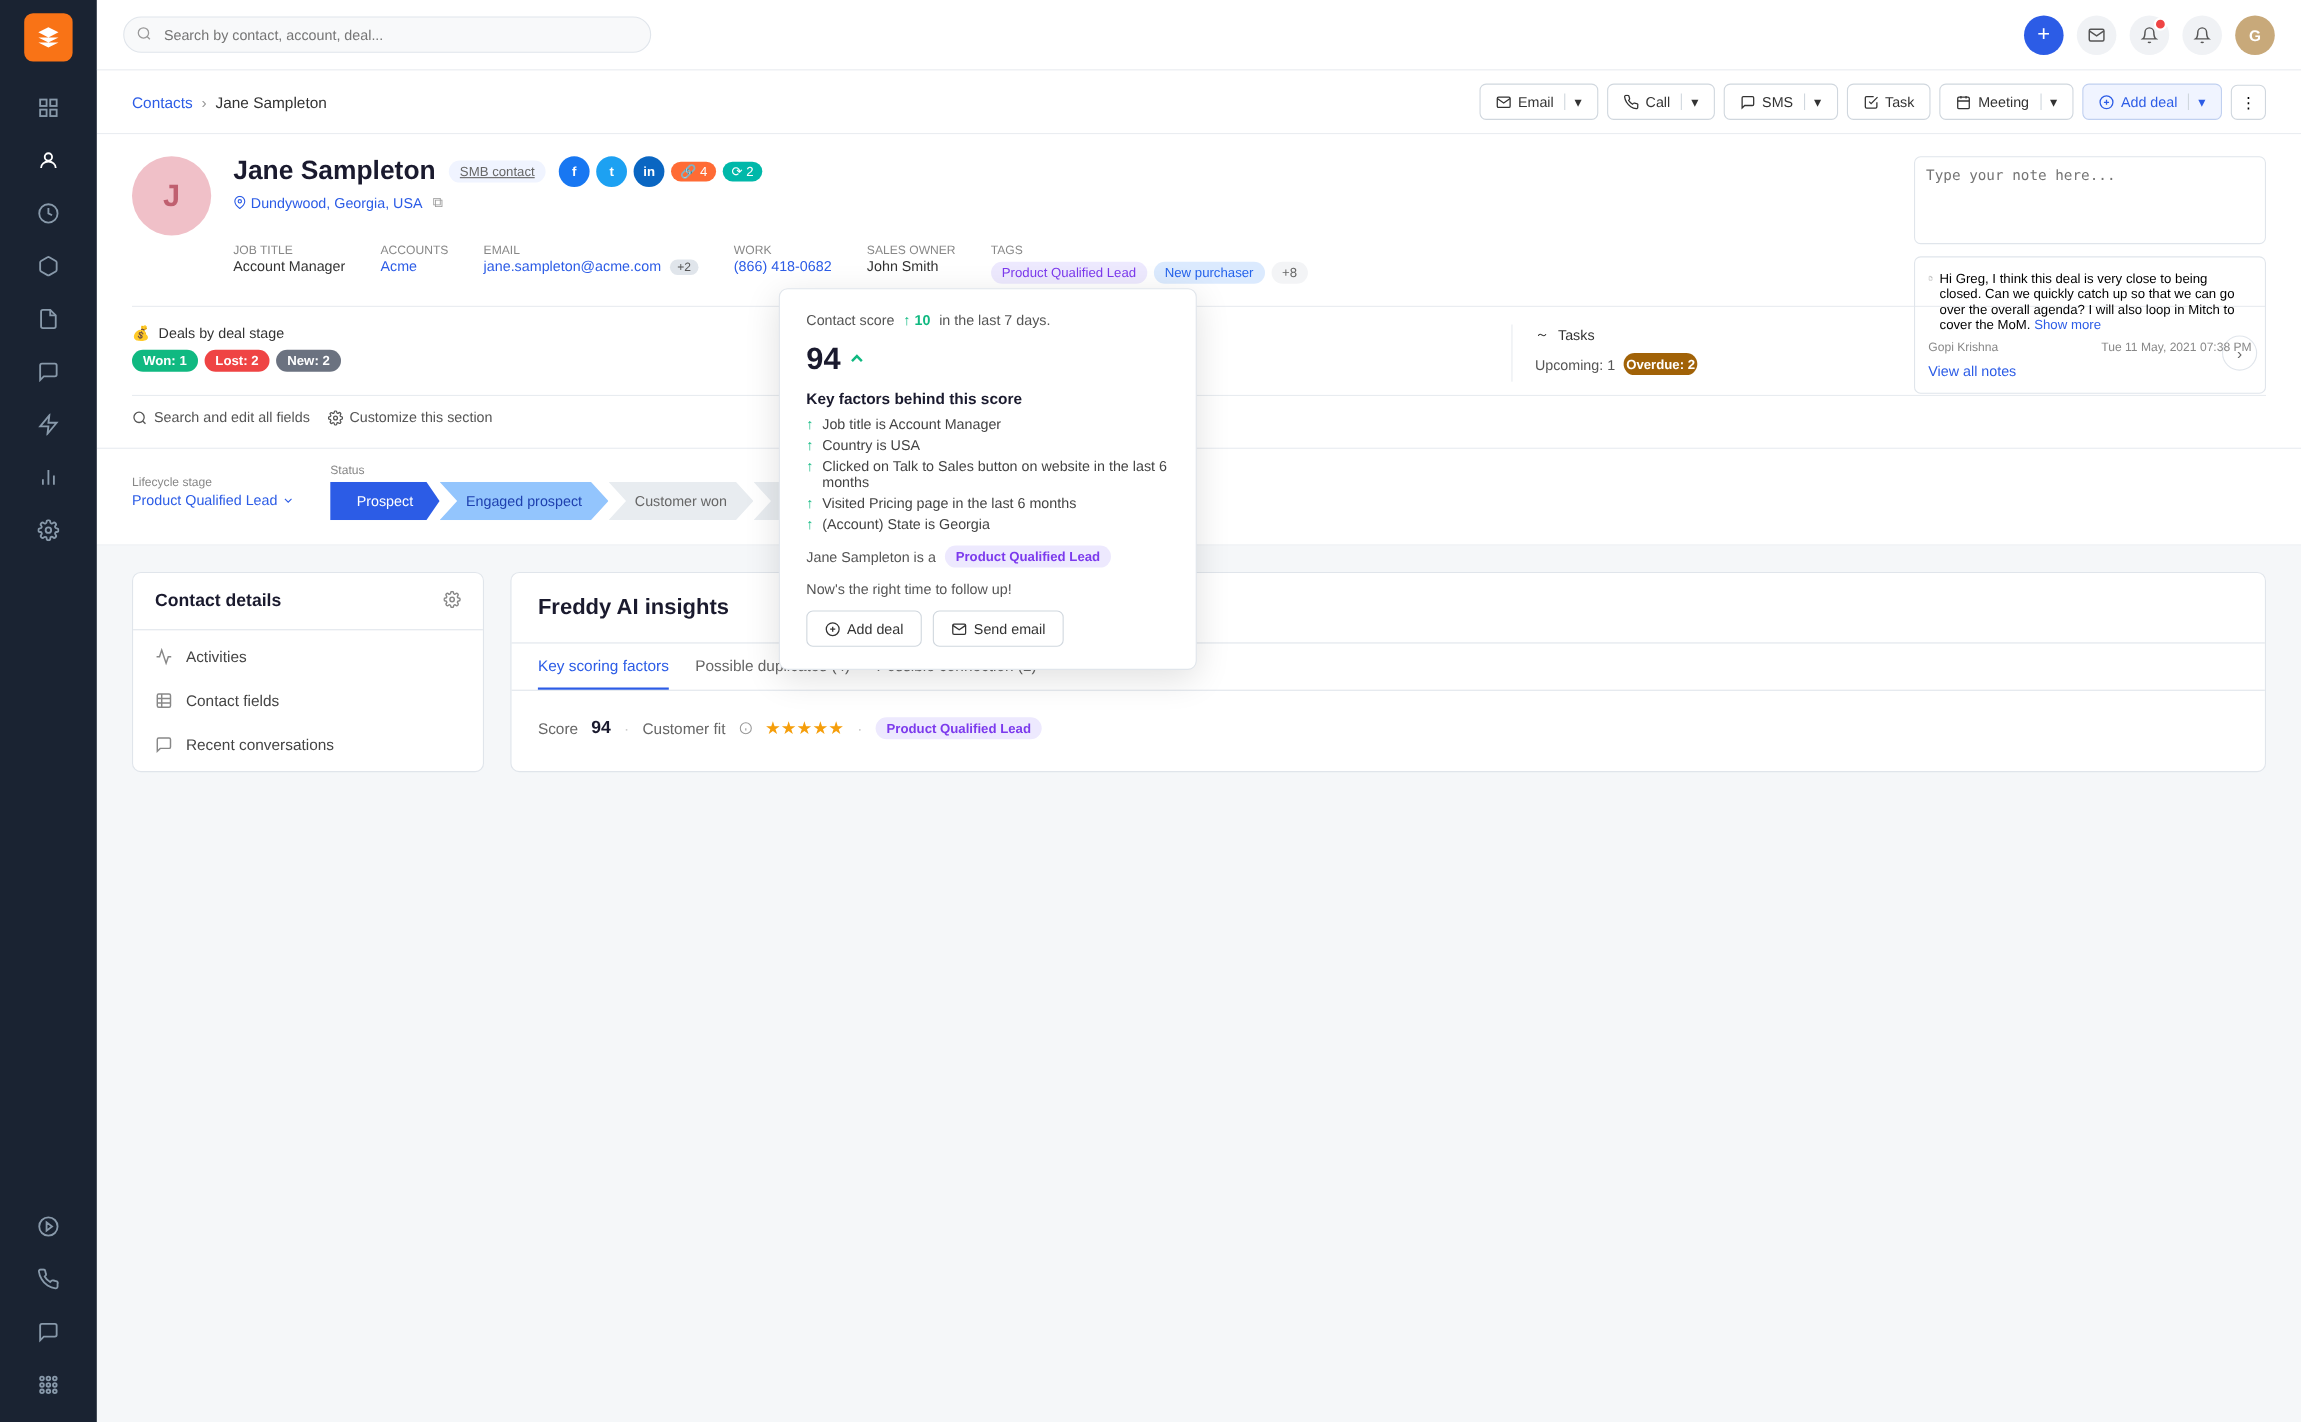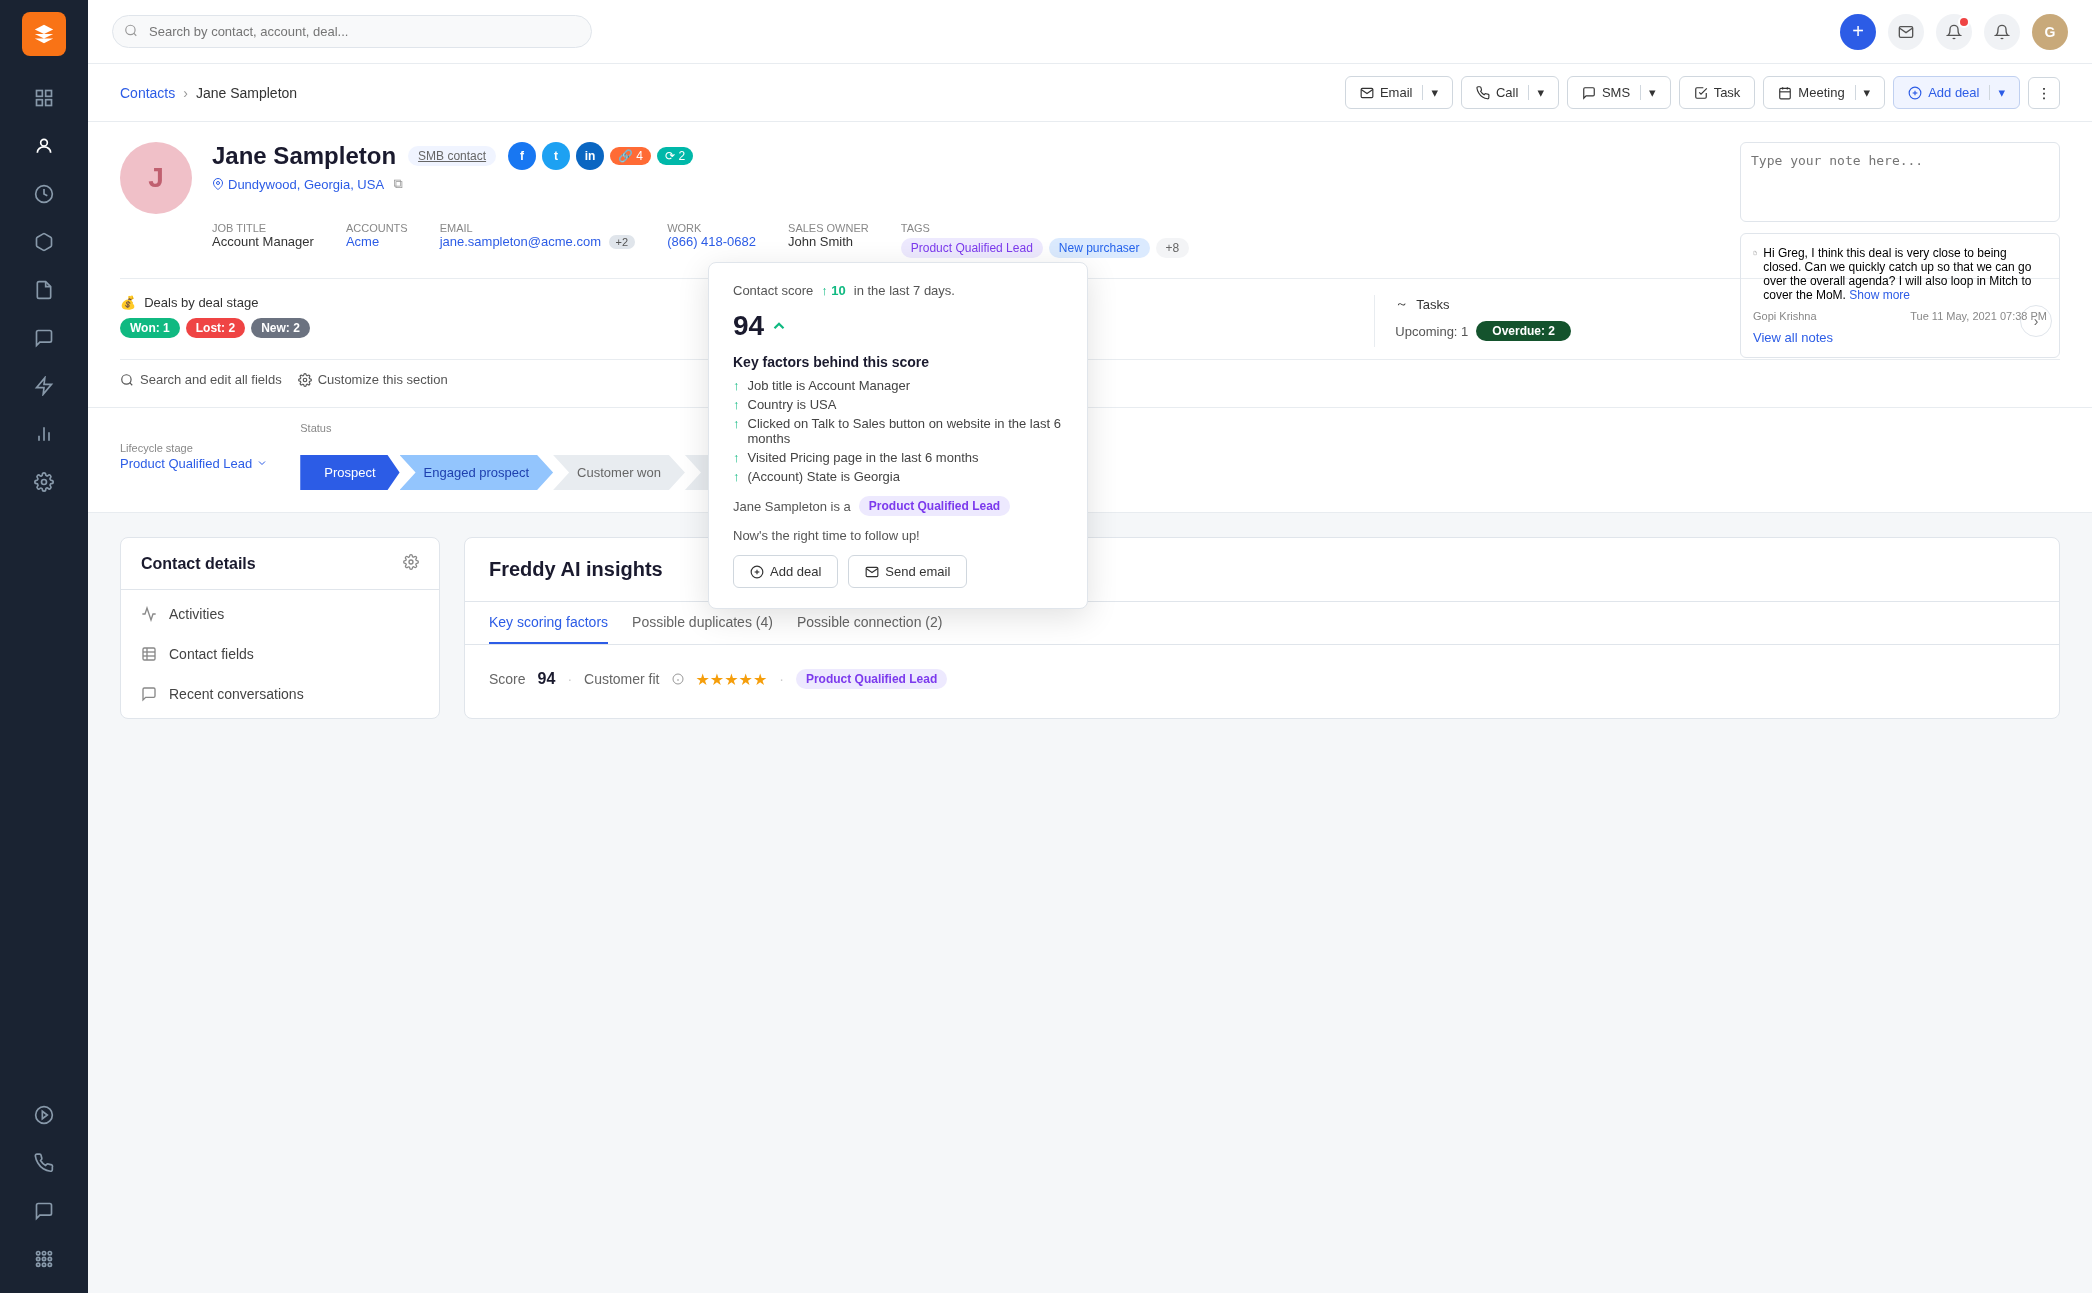--- a/index.html
+++ b/index.html
@@ -71,21 +71,21 @@
     .mid-section-header { display: flex; align-items: center; gap: 8px; font-size: 13px; color: #333; font-weight: 500; margin-bottom: 8px; }
     .deal-badges { display: flex; gap: 6px; }
     .deal-badge { padding: 3px 10px; border-radius: 12px; font-size: 12px; font-weight: 600; }
     .badge-won { background: #10b981; color: white; }
     .badge-lost { background: #ef4444; color: white; }
     .badge-new { background: #6b7280; color: white; }
     .recent-deal-name { font-size: 13px; color: #2c5ce6; font-weight: 600; cursor: pointer; }
     .recent-deal-value { font-size: 12px; color: #666; }
     .task-row { display: flex; gap: 8px; align-items: center; margin-top: 8px; }
     .task-upcoming { font-size: 13px; color: #555; }
-    .task-overdue { background: #14532d; color: white; padding: 3px 16px; border-radius: 12px; font-size: 12px; font-weight: 600; }
+    .task-overdue { background: #a16207; color: white; padding: 3px 2px; border-radius: 12px; font-size: 12px; font-weight: 600; }
     .nav-arrow { width: 32px; height: 32px; border: 1px solid #e0e5eb; border-radius: 50%; background: white; display: flex; align-items: center; justify-content: center; cursor: pointer; color: #666; margin: auto 8px; }
     .action-link { display: flex; align-items: center; gap: 6px; color: #555; font-size: 13px; cursor: pointer; }
     .status-step { padding: 10px 24px; font-size: 13px; font-weight: 500; position: relative; cursor: pointer; }
     .status-step.active { background: #2c5ce6; color: white; clip-path: polygon(0 0, calc(100% - 16px) 0, 100% 50%, calc(100% - 16px) 100%, 0 100%, 16px 50%); }
     .status-step.active:first-child { clip-path: polygon(0 0, calc(100% - 16px) 0, 100% 50%, calc(100% - 16px) 100%, 0 100%); }
     .status-step.semi-active { background: #93c5fd; color: #1e40af; clip-path: polygon(0 0, calc(100% - 16px) 0, 100% 50%, calc(100% - 16px) 100%, 0 100%, 16px 50%); }
     .status-step.inactive { background: #e8ecf0; color: #666; clip-path: polygon(0 0, calc(100% - 16px) 0, 100% 50%, calc(100% - 16px) 100%, 0 100%, 16px 50%); }
     .lifecycle-stage-select { color: #2c5ce6; font-size: 13px; cursor: pointer; display: flex; align-items: center; gap: 4px; }
     
     
@@ -549,21 +549,21 @@
           <div>
             <div style="font-size:11px; color:#888; margin-bottom:2px;">Lifecycle stage</div>
             <div class="lifecycle-stage-select">
               <span>Product Qualified Lead</span>
               <svg width="12" height="12" viewBox="0 0 24 24" fill="none" stroke="currentColor" stroke-width="2">
                   <polyline points="6 9 12 15 18 9"></polyline>
                 </svg>
             </div>
           </div>
           <div>
-            <div style="font-size:11px; color:#888; margin-bottom:21px;">Status</div>
+            <div style="font-size:11px; color:#888; margin-bottom:4px;">Status</div>
             <div style="display:flex; align-items:stretch;">
               <div class="status-step active" style="clip-path:polygon(0 0, calc(100% - 12px) 0, 100% 50%, calc(100% - 12px) 100%, 0 100%);">Prospect</div>
               <div class="status-step semi-active">Engaged prospect</div>
               <div class="status-step inactive">Customer won</div>
               <div class="status-step inactive" style="display:flex; align-items:center; gap:6px;">
                 <span>Churn risk customer</span>
                 <span>▾</span>
               </div>
               <div class="status-step inactive" style="border-radius:0 6px 6px 0; display:flex; align-items:center; gap:6px;">
                 <span>Select update</span>

